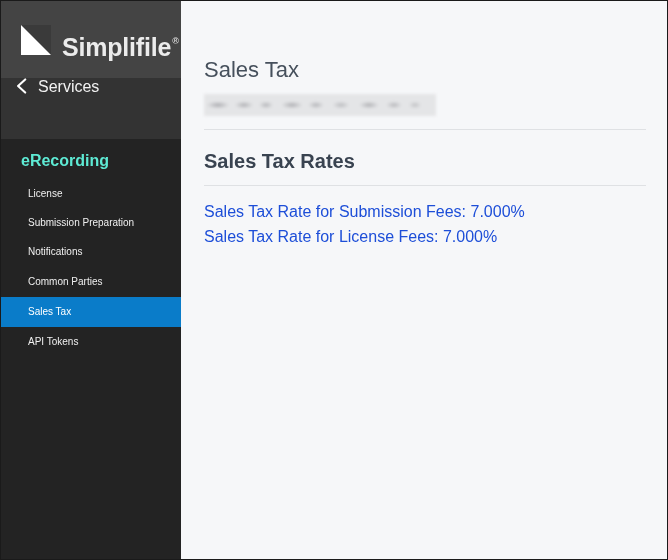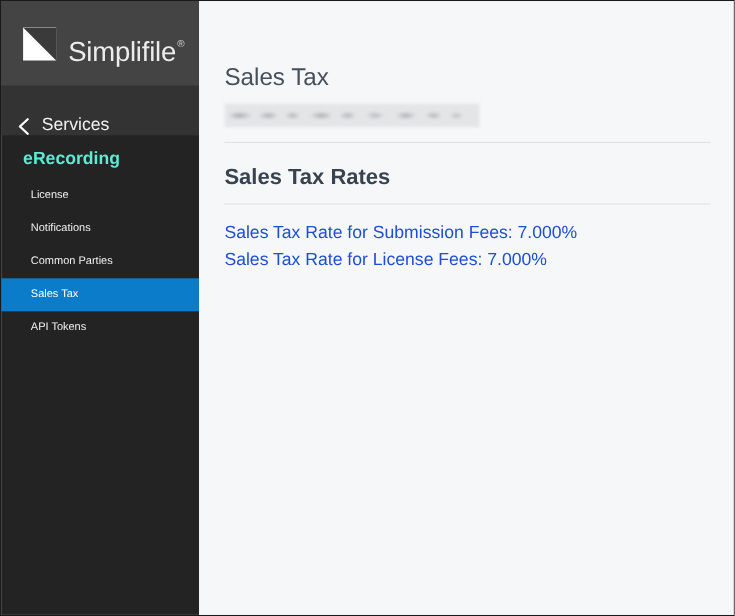--- a/index.html
+++ b/index.html
@@ -58,41 +58,41 @@
     width: 0;
     height: 0;
     border-left: 30px solid transparent;
     border-top: 30px solid #3a3a3a;
   }
 
   .logo-word {
     margin-left: 11px;
     color: #ececec;
     font-size: 25px;
-    font-weight: 400;
+    font-weight: 700;
     letter-spacing: -0.2px;
     line-height: 1;
     position: relative;
     white-space: nowrap;
     margin-top: 16px;
   }
   .logo-reg {
     font-size: 9px;
     vertical-align: super;
     position: relative;
     top: -3px;
     left: 1px;
     color: #d8d8d8;
   }
 
   .services-bar {
-    height: 45px;
+    height: 61px;
     background: #333333;
     display: flex;
-    align-items: flex-end;
+    align-items: flex-start;
     padding-left: 14px;
     box-sizing: border-box;
     cursor: pointer;
   }
   .chev-back {
     width: 13px;
     height: 16px;
     flex: 0 0 auto;
     display: block;
   }
@@ -217,20 +217,23 @@
     </div>
 
     <div class="nav-list">
       <div class="nav-section">eRecording</div>
 
       <div class="nav-item">
         <span>License</span>
       </div>
 
 
+      <div class="nav-item two-line">
+        <span>Submission Preparation</span>
+      </div>
 
       <div class="nav-item">
         <span>Notifications</span>
       </div>
 
       <div class="nav-item">
         <span>Common Parties</span>
       </div>
 
       <div class="nav-item active">

